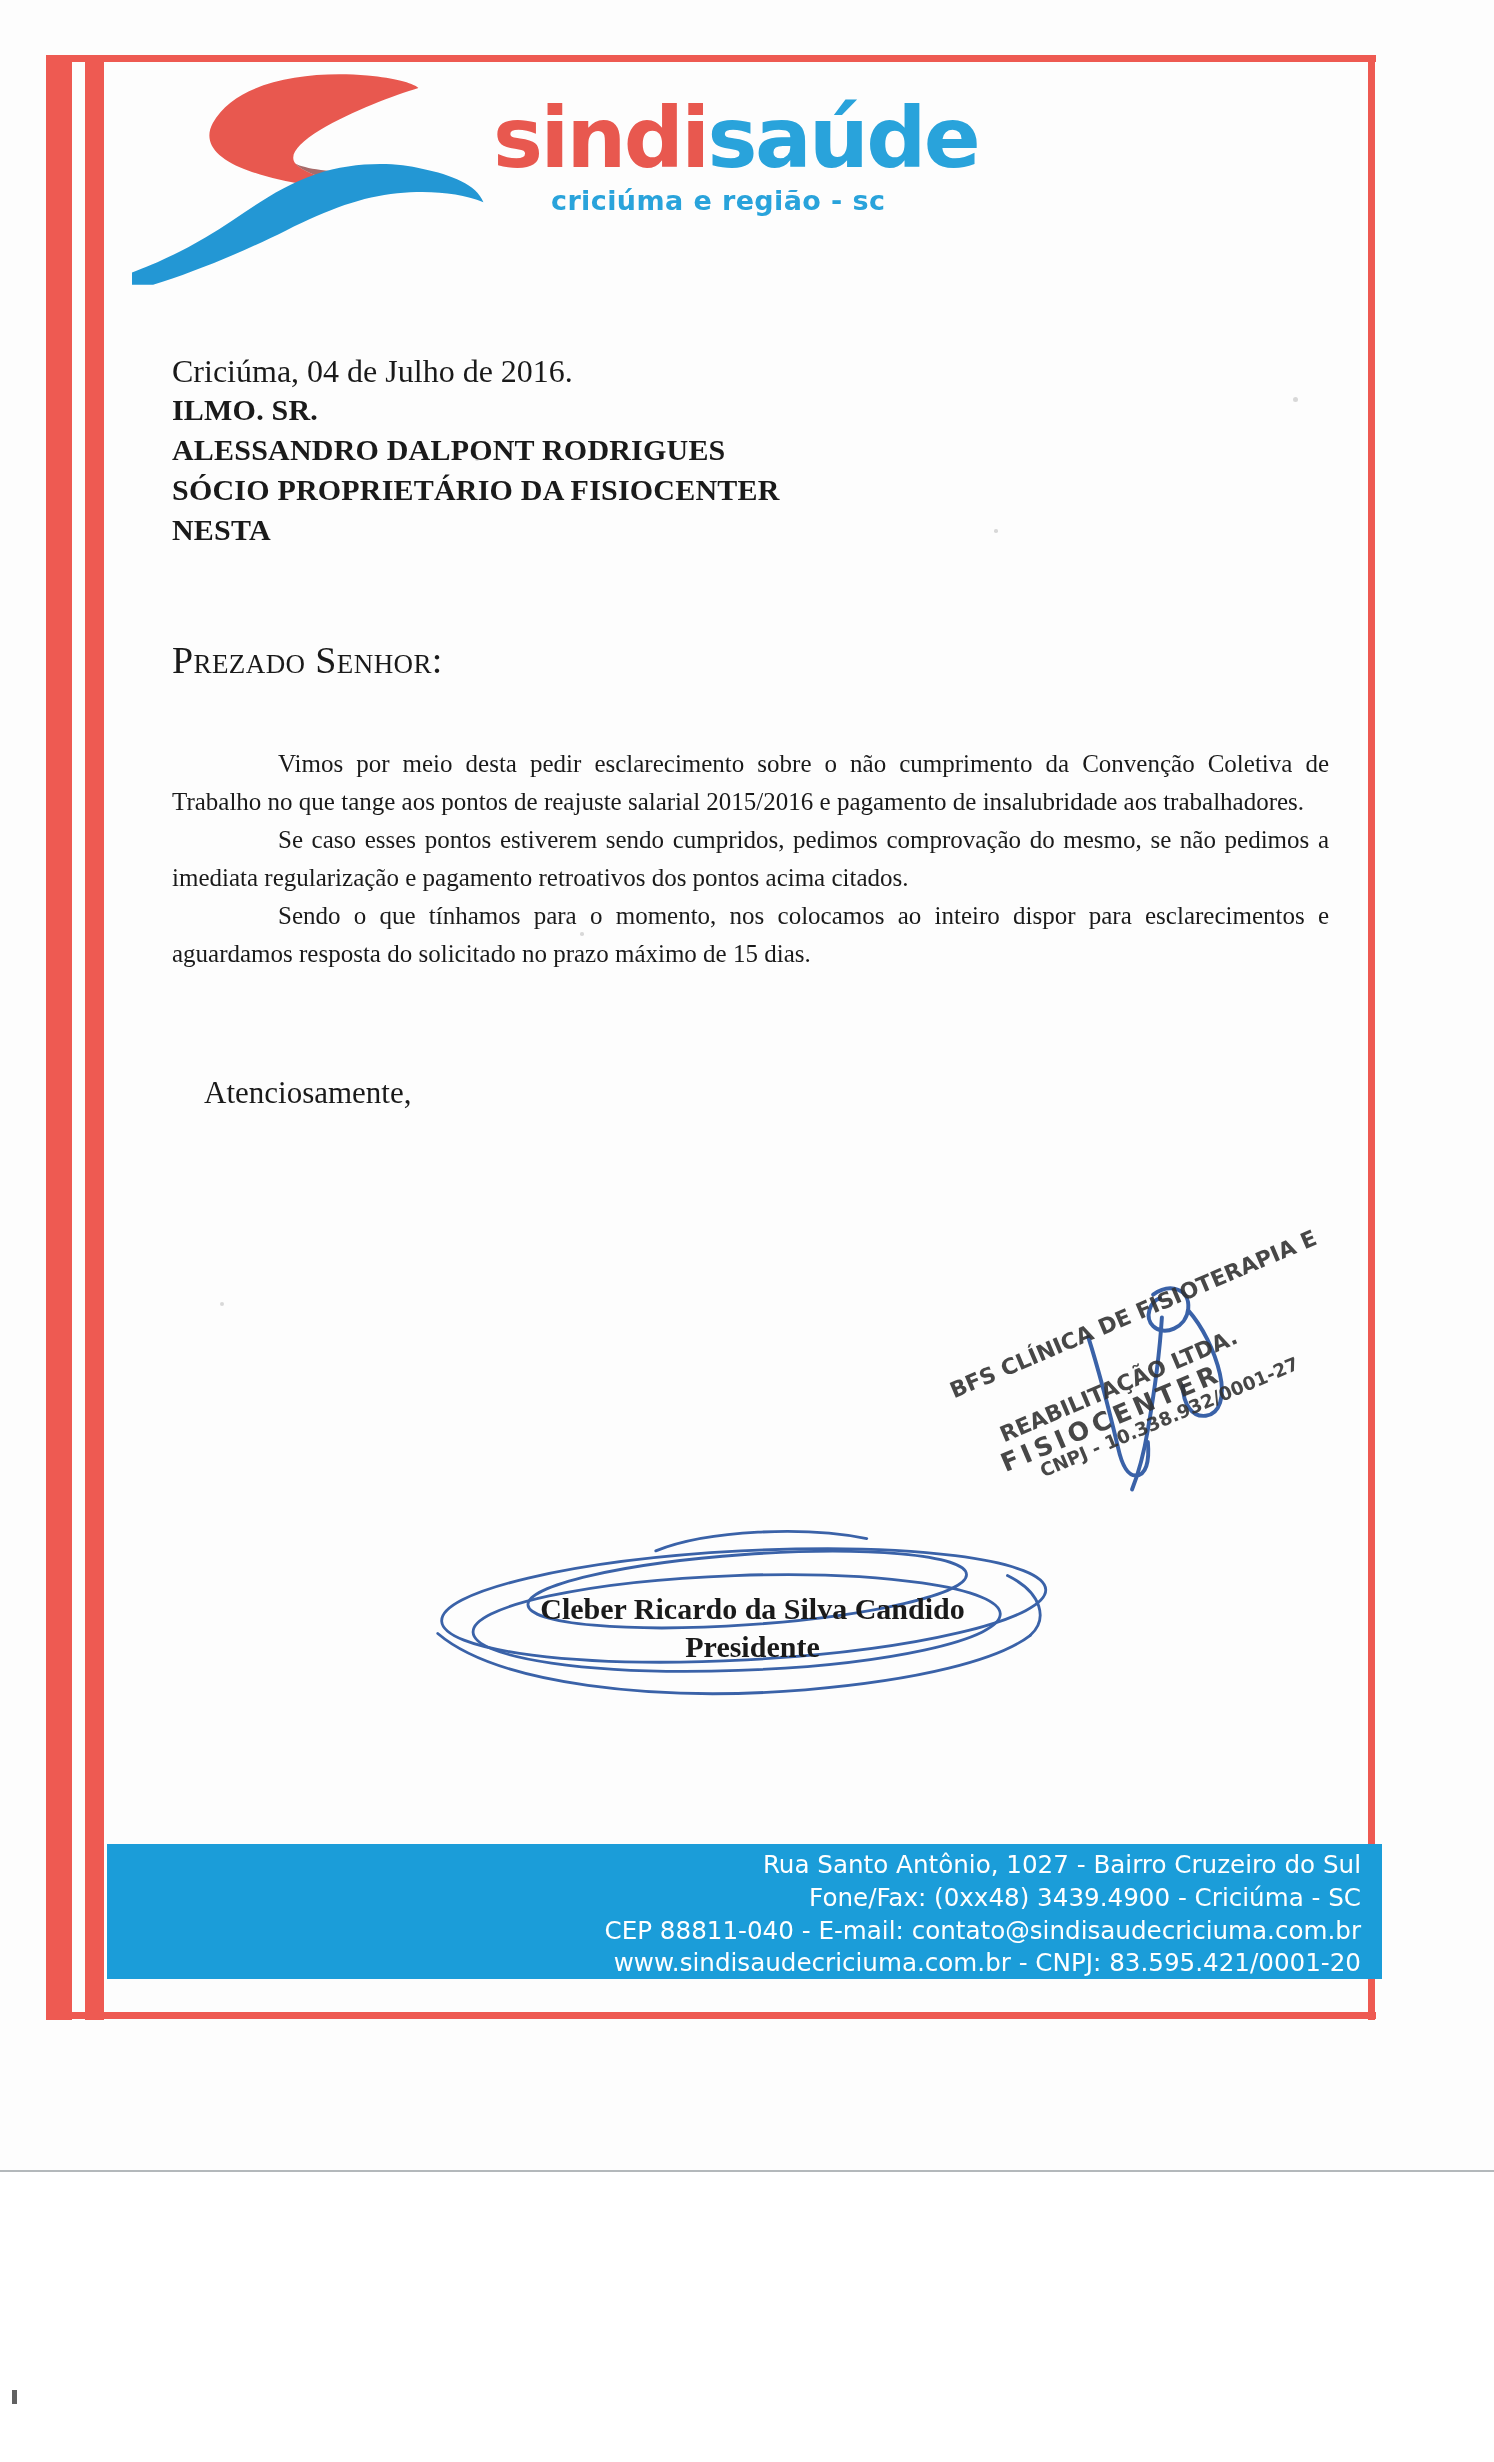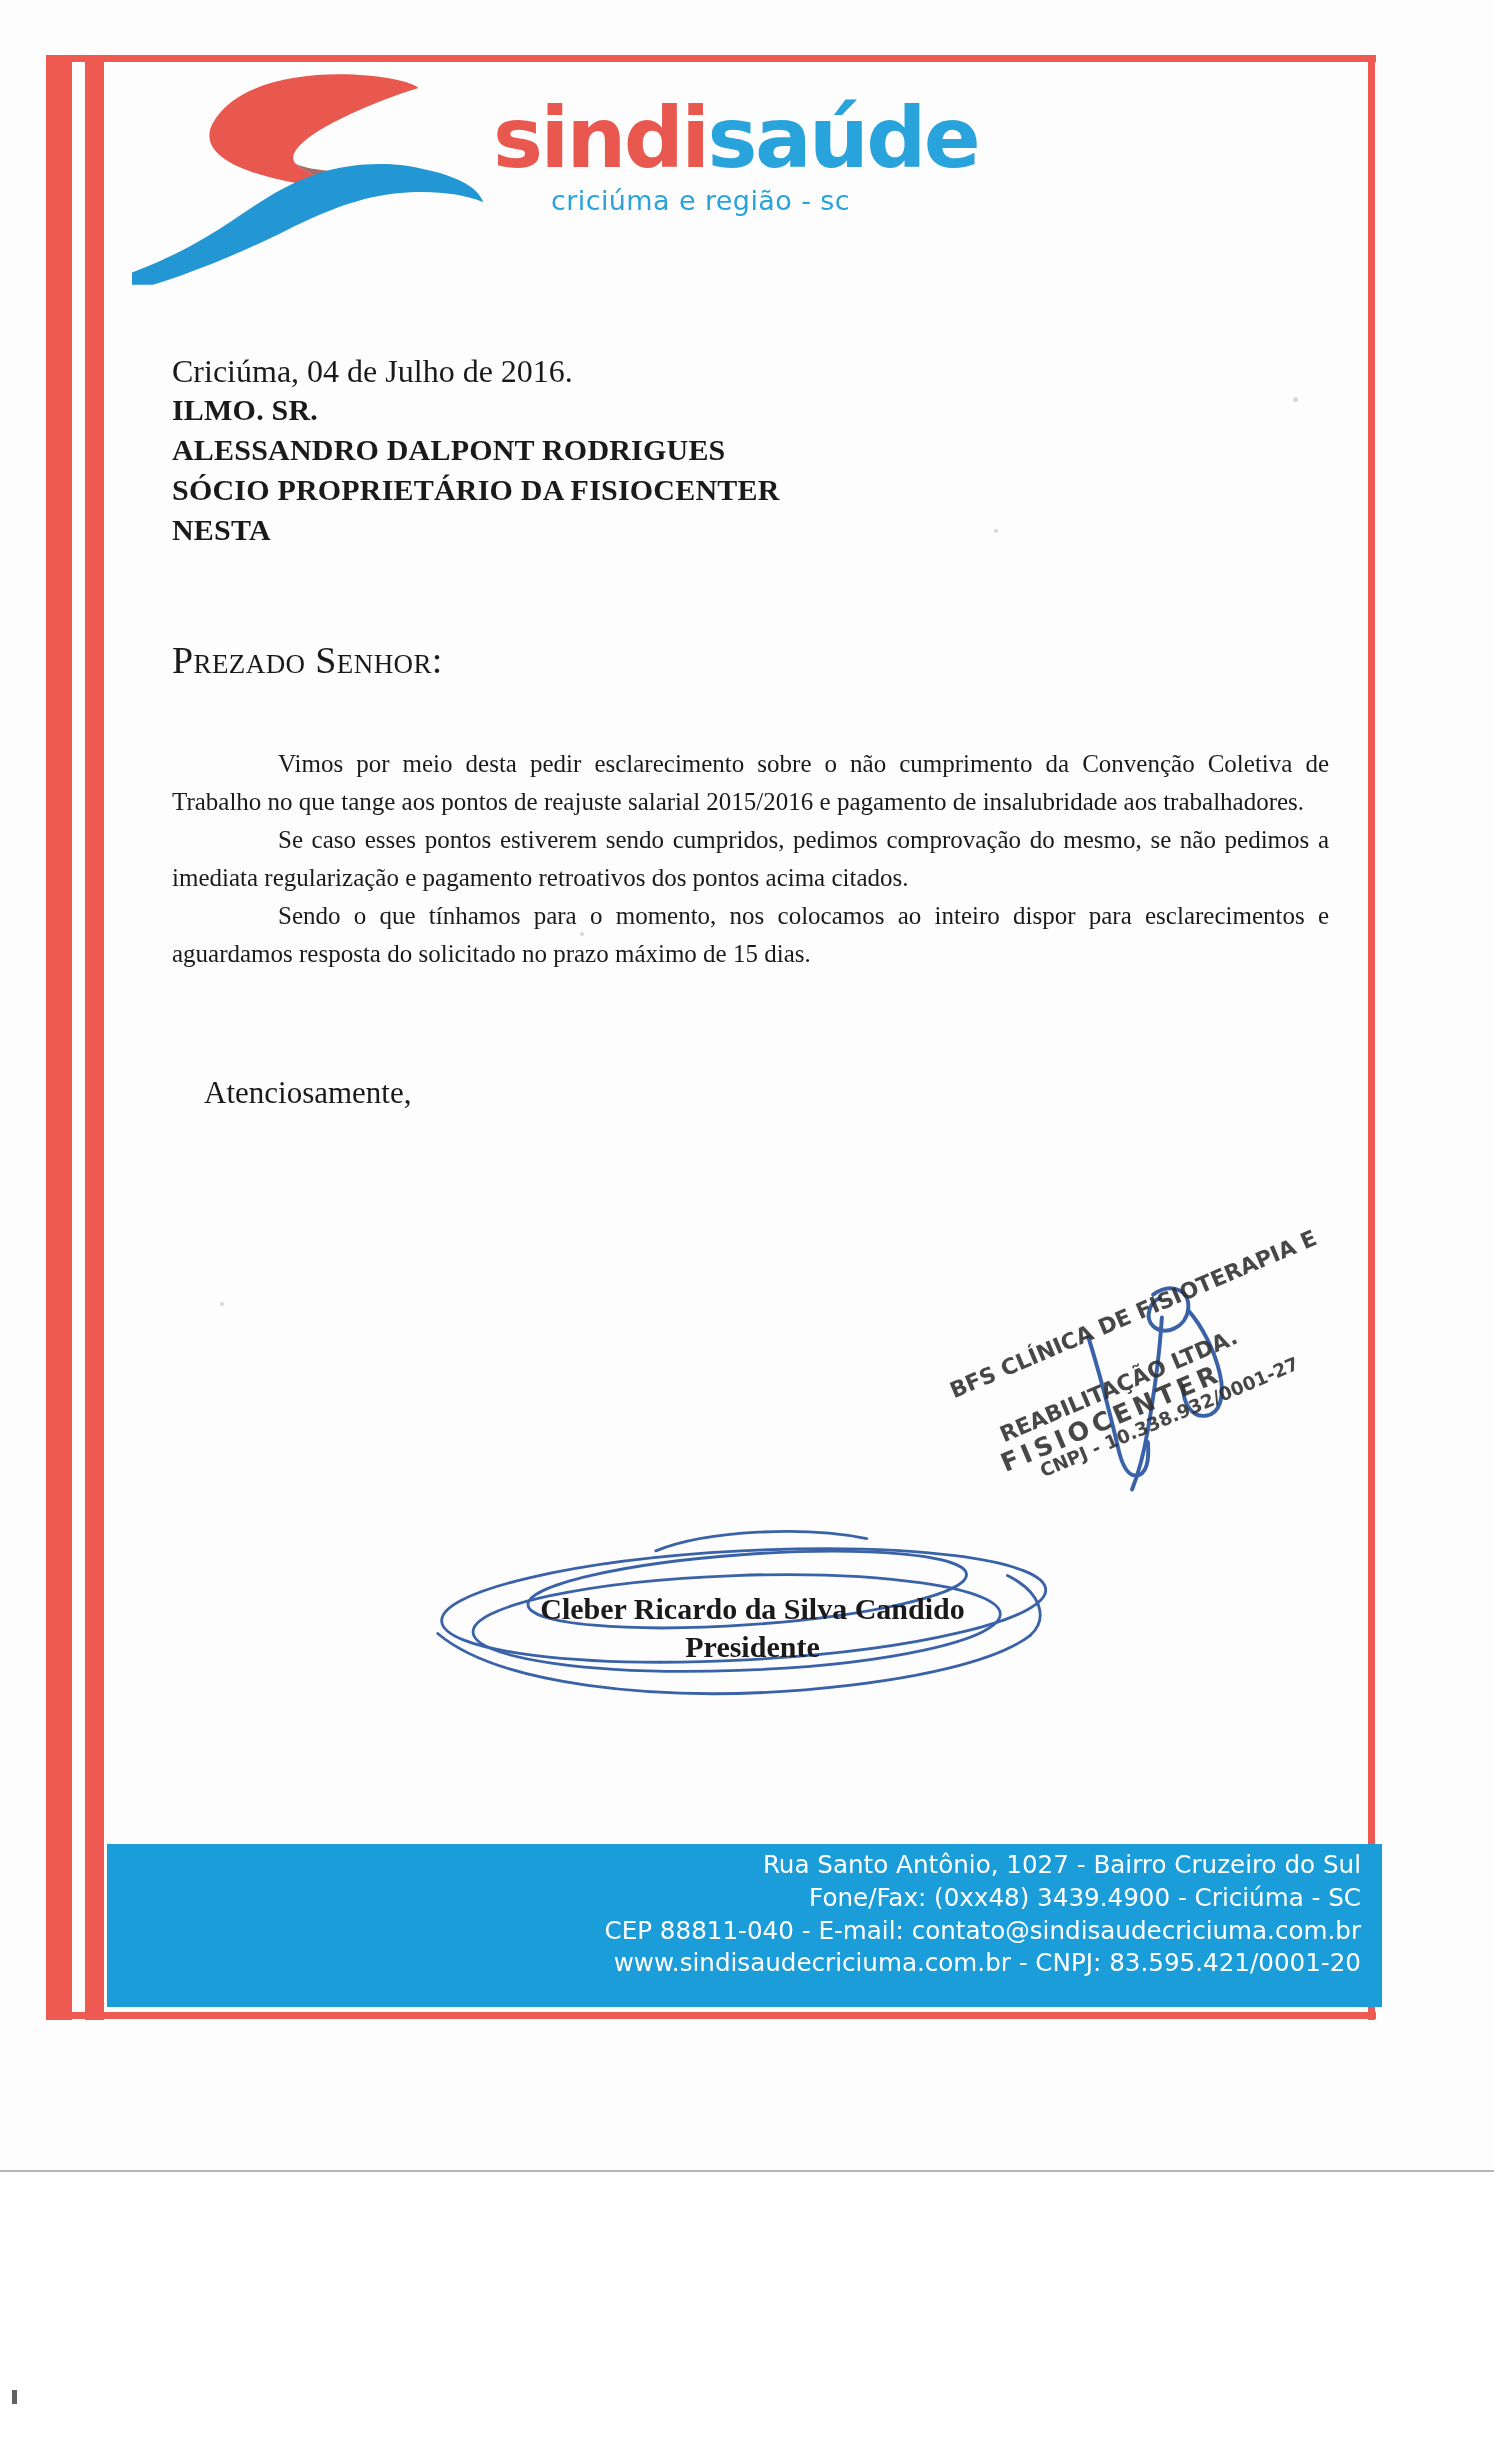--- a/index.html
+++ b/index.html
@@ -94,21 +94,21 @@
     font-weight: bold;
     font-size: 84px;
     letter-spacing: -2.6px;
     line-height: 1;
     white-space: nowrap;
   }
   #brand .b-red  { color: #e8584f; }
   #brand .b-blue { color: #29a3db; }
   #tagline {
     font-family: "DejaVu Sans", sans-serif;
-    font-weight: normal;
+    font-weight: bold;
     font-size: 27px;
     color: #29a3db;
     letter-spacing: 0.4px;
     margin-top: 5.3px;
     margin-left: 58px;
     white-space: nowrap;
   }
 
   
   #content {
@@ -207,21 +207,21 @@
     width: 281px;
     height: 220px;
   }
 
   
   #footer-bar {
     position: absolute;
     left: 107px;
     top: 1844px;
     width: 1275px;
-    height: 163px;
+    height: 135px;
     background: #1b9dd9;
   }
   #footer-text {
     position: absolute;
     right: 21px;
     top: 5.3px;
     text-align: right;
     color: #ffffff;
     font-family: "DejaVu Sans", sans-serif;
     font-size: 24.6px;

